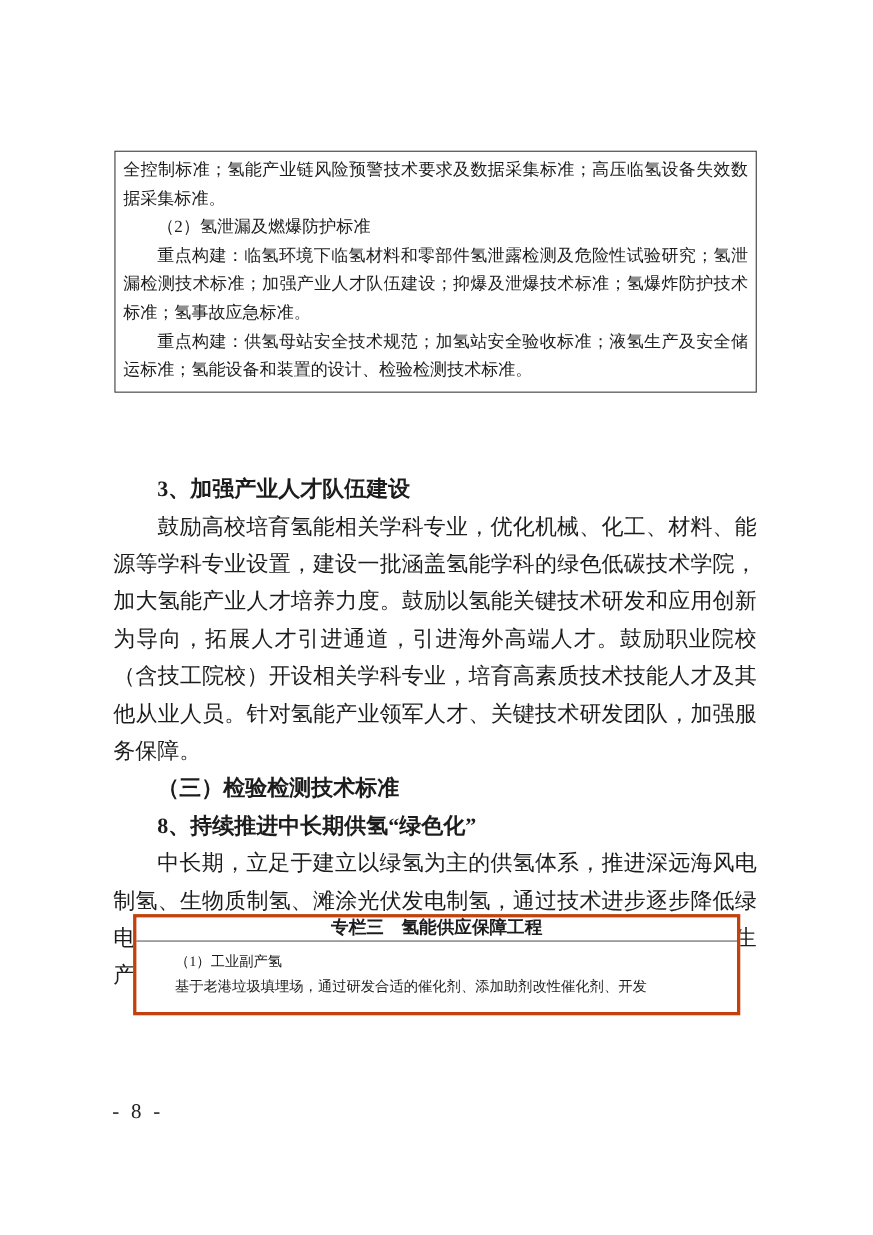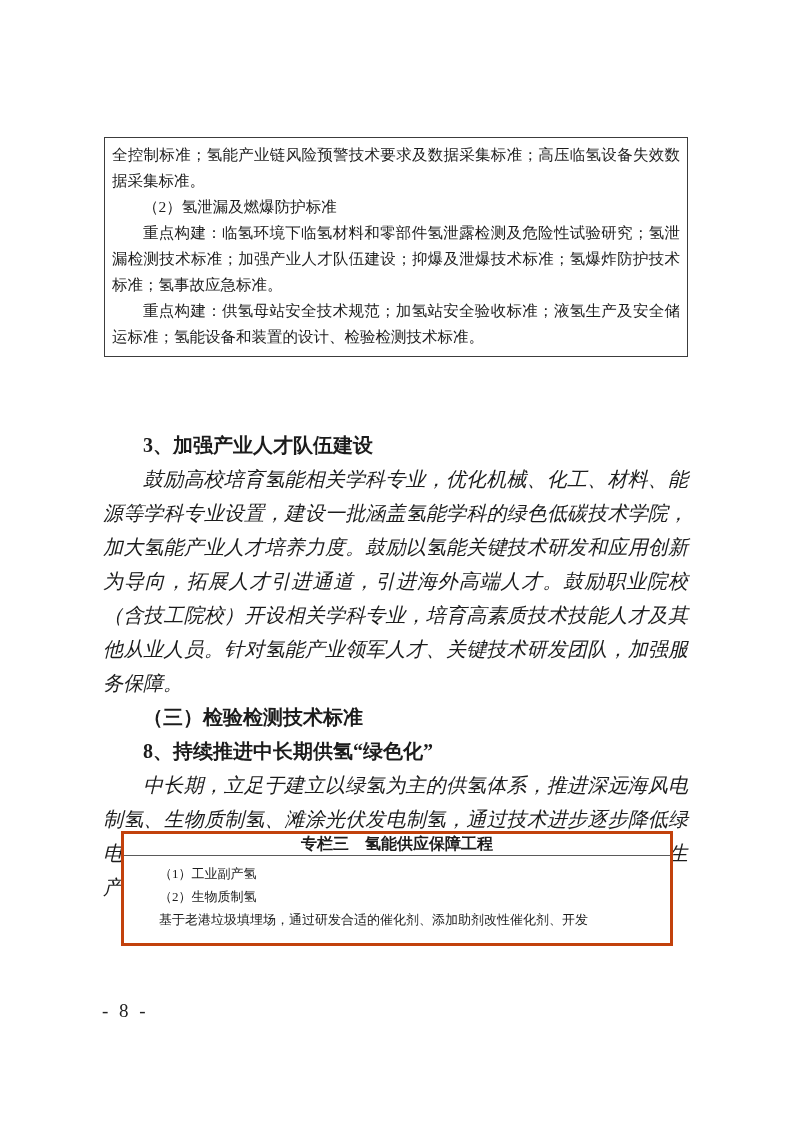--- a/index.html
+++ b/index.html
@@ -44,21 +44,21 @@
     font-size: 20px;
     line-height: 34px;
     text-align: justify;
     word-break: break-all;
     margin-top: 40px;
   }
   .body-block .heading {
     font-weight: bold;
     text-indent: 2em;
   }
-  .body-block .para { text-indent: 2em; font-style: italic; }
+  .body-block .para { text-indent: 2em; }
 
   
   .col-box {
     position: absolute;
     left: 121px;
     top: 831px;
     width: 552px;
     box-sizing: border-box;
     border: 3px solid #c2410c;
     background: #ffffff;
@@ -107,20 +107,19 @@
     <p class="para">鼓励高校培育氢能相关学科专业，优化机械、化工、材料、能源等学科专业设置，建设一批涵盖氢能学科的绿色低碳技术学院，加大氢能产业人才培养力度。鼓励以氢能关键技术研发和应用创新为导向，拓展人才引进通道，引进海外高端人才。鼓励职业院校（含技工院校）开设相关学科专业，培育高素质技术技能人才及其他从业人员。针对氢能产业领军人才、关键技术研发团队，加强服务保障。</p>
     <p class="heading">（三）检验检测技术标准</p>
     <p class="heading">8、持续推进中长期供氢“绿色化”</p>
     <p class="para">中长期，立足于建立以绿氢为主的供氢体系，推进深远海风电制氢、生物质制氢、滩涂光伏发电制氢，通过技术进步逐步降低绿电制氢成本。探索建立长江氢能运输走廊，布局沪外、海外氢源生产基地和进口码头，构建多渠道氢能保障供应体系。</p>
   </div>
 
   <div class="col-box">
     <div class="col-box-header">专栏三　氢能供应保障工程</div>
     <div class="col-box-content">
       <p>（1）工业副产氢</p>
-      <p>（2）生物质制氢</p>
       <p>基于老港垃圾填埋场，通过研发合适的催化剂、添加助剂改性催化剂、开发</p>
     </div>
   </div>
 
   <div class="page-number">- 8 -</div>
 
 </div>
 
 </body></html>

